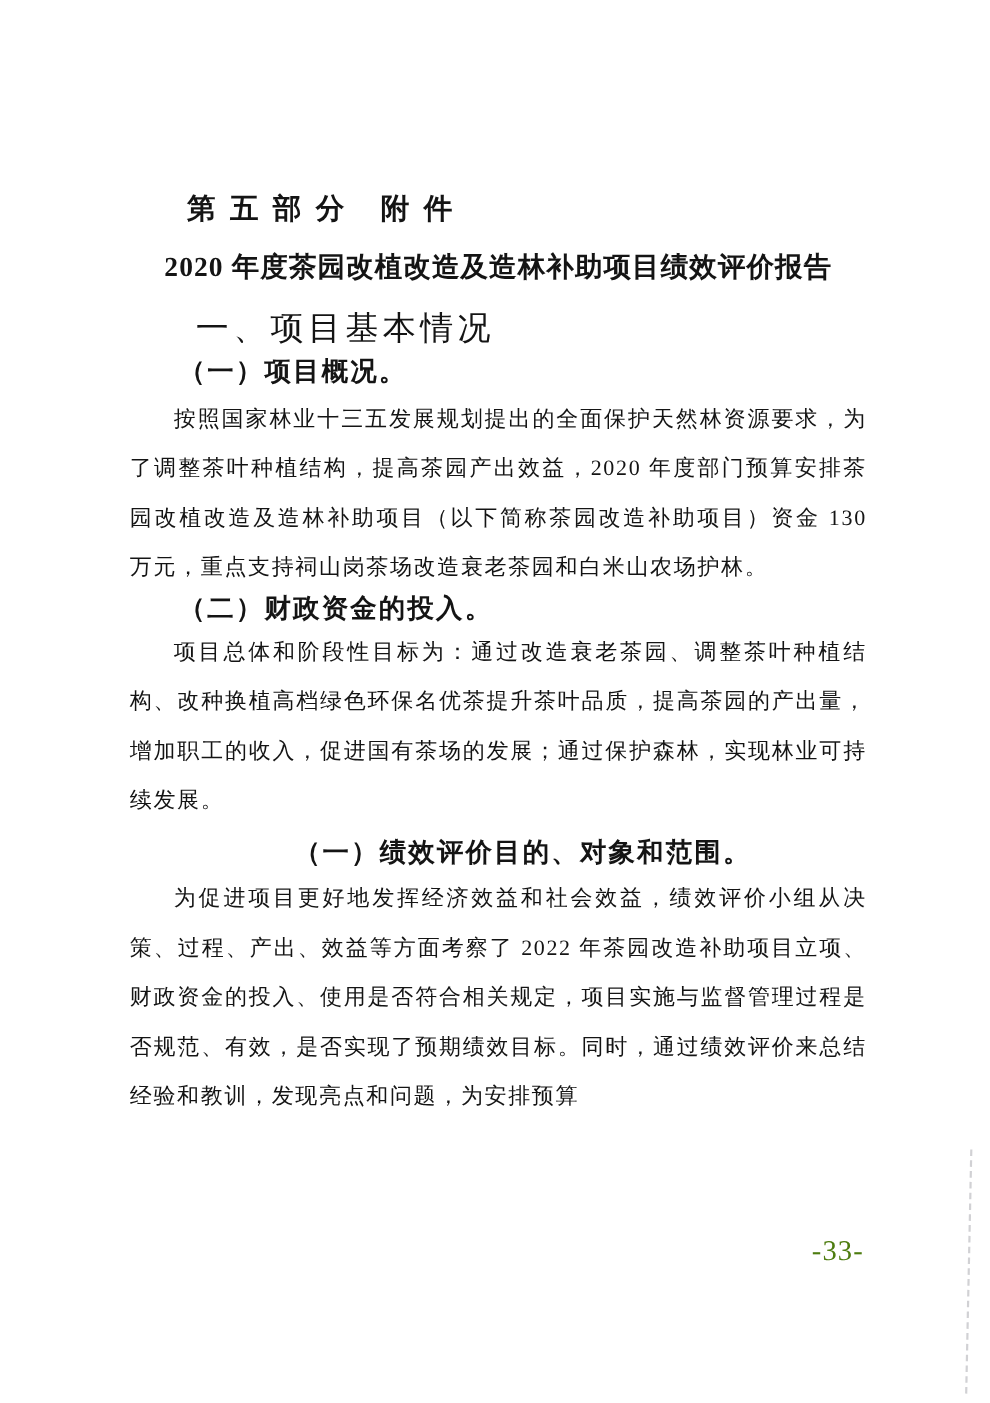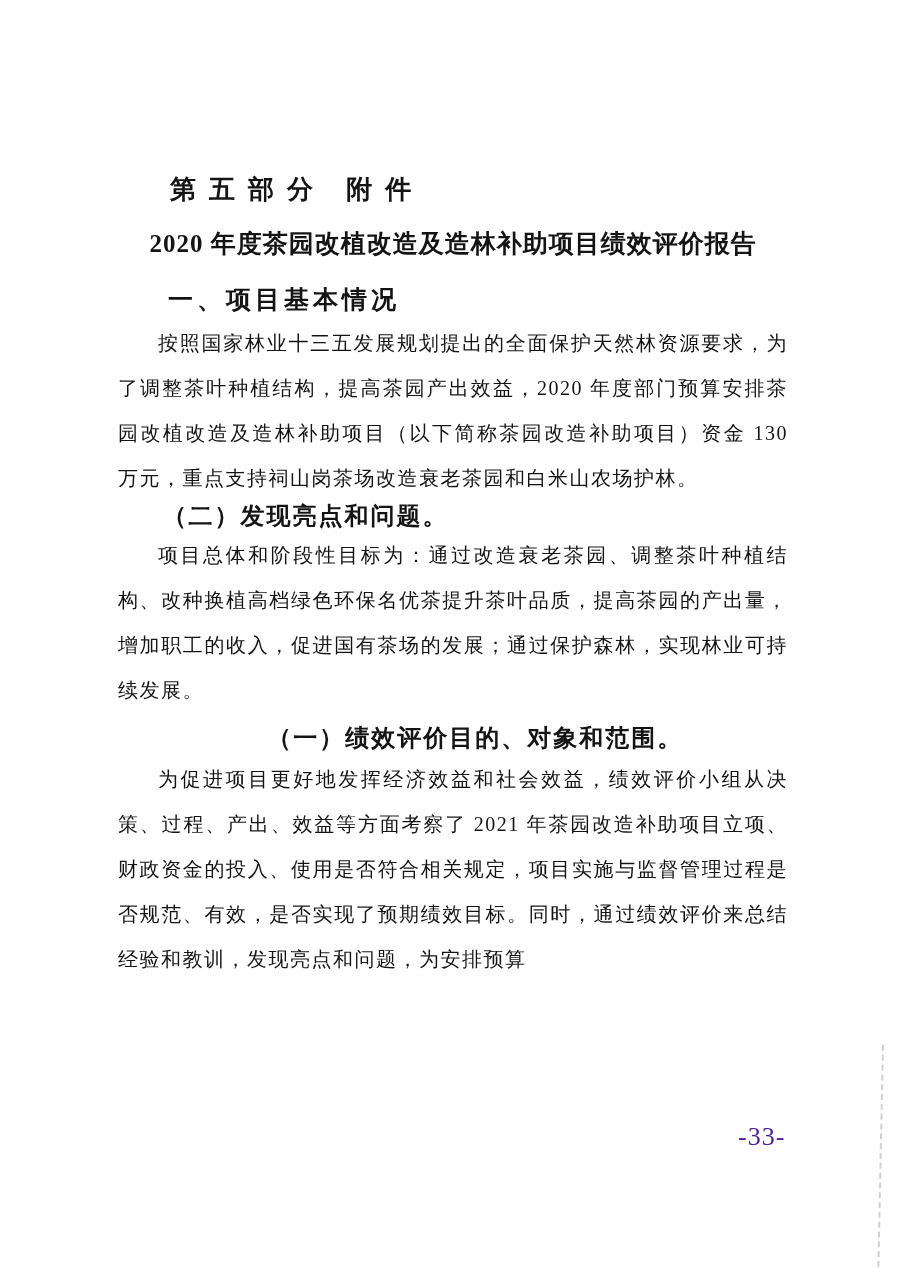--- a/index.html
+++ b/index.html
@@ -35,22 +35,22 @@
   .doc-title {
     margin-top: 18px;
     font-size: 25px;
     font-weight: bold;
     line-height: 38px;
     text-align: center;
     letter-spacing: 1px;
   }
   .h1 {
     font-family: "Liberation Sans", "DejaVu Sans", sans-serif;
-    font-size: 25px;
-    font-weight: bold;
+    font-size: 30px;
+    font-weight: normal;
     line-height: 36px;
     letter-spacing: 4px;
     text-indent: 2em;
     white-space: nowrap;
   }
   .h1.first { margin-top: 18px; }
   .h1.second { margin-top: -4px; }
   .h2 {
     font-size: 24px;
     font-weight: bold;
@@ -72,21 +72,21 @@
     text-indent: 2em;
   }
   .para.goals { margin-top: 0; }
   .para.scope { margin-top: 2px; }
   .page-number {
     position: absolute;
     top: 1122px;
     left: 738px;
     font-size: 26px;
     letter-spacing: 1px;
-    color: #4c1d95;
+    color: #4d7c0f;
   }
   .scan-edge-artifact {
     position: absolute;
     left: 882px;
     top: 1045px;
     height: 222px;
     width: 0;
     border-left: 2px dashed #c6c6ca;
     transform: rotate(1.2deg);
     transform-origin: top center;
@@ -98,30 +98,31 @@
 
 <div class="page">
   <div class="content">
 
     <div class="part-label">第五部分 附件</div>
 
     <div class="doc-title">2020 年度茶园改植改造及造林补助项目绩效评价报告</div>
 
     <div class="h1 first">一、项目基本情况</div>
 
+    <div class="h2 a">（一）项目概况。</div>
 
     <p class="para overview">按照国家林业十三五发展规划提出的全面保护天然林资源要求，为了调整茶叶种植结构，提高茶园产出效益，2020 年度部门预算安排茶园改植改造及造林补助项目（以下简称茶园改造补助项目）资金 130 万元，重点支持祠山岗茶场改造衰老茶园和白米山农场护林。</p>
 
-    <div class="h2 b">（二）发现亮点和问题。</div>
+    <div class="h2 b">（二）财政资金的投入。</div>
 
     <p class="para goals">项目总体和阶段性目标为：通过改造衰老茶园、调整茶叶种植结构、改种换植高档绿色环保名优茶提升茶叶品质，提高茶园的产出量，增加职工的收入，促进国有茶场的发展；通过保护森林，实现林业可持续发展。</p>
 
 
     <div class="h2 c">（一）绩效评价目的、对象和范围。</div>
 
-    <p class="para scope">为促进项目更好地发挥经济效益和社会效益，绩效评价小组从决策、过程、产出、效益等方面考察了 2021 年茶园改造补助项目立项、财政资金的投入、使用是否符合相关规定，项目实施与监督管理过程是否规范、有效，是否实现了预期绩效目标。同时，通过绩效评价来总结经验和教训，发现亮点和问题，为安排预算</p>
+    <p class="para scope">为促进项目更好地发挥经济效益和社会效益，绩效评价小组从决策、过程、产出、效益等方面考察了 2022 年茶园改造补助项目立项、财政资金的投入、使用是否符合相关规定，项目实施与监督管理过程是否规范、有效，是否实现了预期绩效目标。同时，通过绩效评价来总结经验和教训，发现亮点和问题，为安排预算</p>
 
   </div>
 
   <div class="page-number">-33-</div>
 
   <div class="scan-edge-artifact"></div>
 </div>
 
 </body></html>

